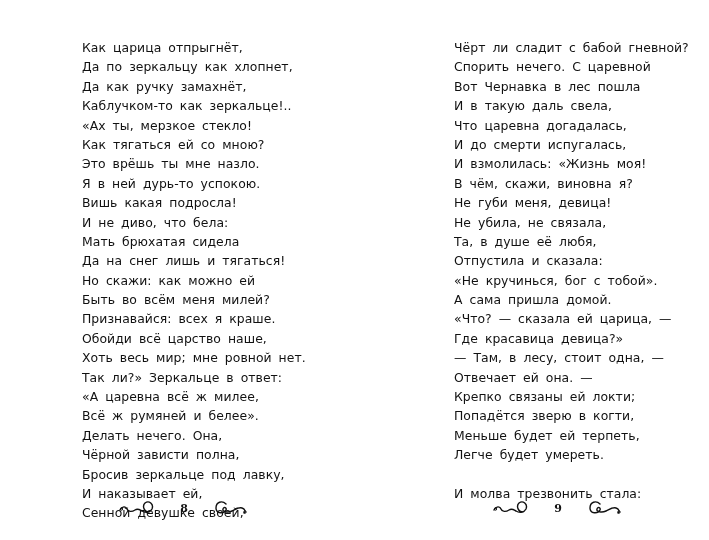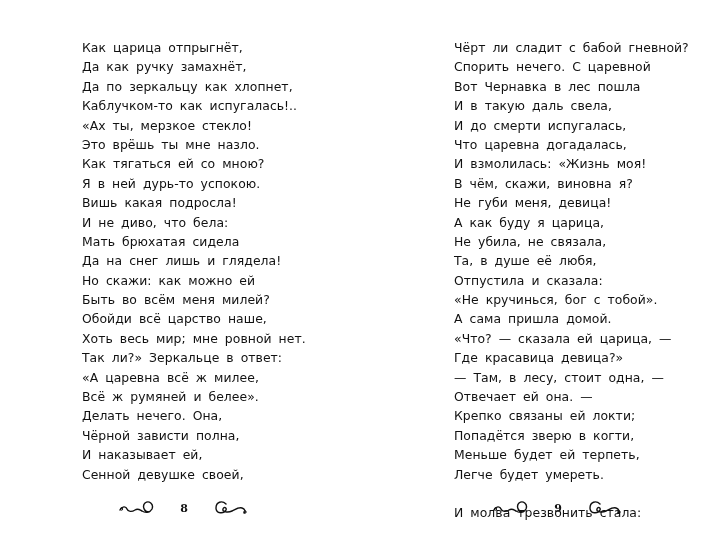--- a/index.html
+++ b/index.html
@@ -67,40 +67,42 @@
     }
   </style>
 </head>
 <body>
 
 <div class="spread">
 
   <div class="page page-left">
     <ul class="verse" id="left-verse">
         <li>Как царица отпрыгнёт,</li>
+        <li>Да по зеркальцу как хлопнет,</li>
         <li>Да как ручку замахнёт,</li>
-        <li>Да по зеркальцу как хлопнет,</li>
-        <li>Каблучком-то как испугалась!..</li>
+        <li>Каблучком-то как зеркальце!..</li>
         <li>«Ах ты, мерзкое стекло!</li>
+        <li>Как тягаться ей со мною?</li>
         <li>Это врёшь ты мне назло.</li>
-        <li>Как тягаться ей со мною?</li>
         <li>Я в ней дурь-то успокою.</li>
         <li>Вишь какая подросла!</li>
         <li>И не диво, что бела:</li>
         <li>Мать брюхатая сидела</li>
-        <li>Да на снег лишь и глядела!</li>
+        <li>Да на снег лишь и тягаться!</li>
         <li>Но скажи: как можно ей</li>
         <li>Быть во всём меня милей?</li>
+        <li>Признавайся: всех я краше.</li>
         <li>Обойди всё царство наше,</li>
         <li>Хоть весь мир; мне ровной нет.</li>
         <li>Так ли?» Зеркальце в ответ:</li>
         <li>«А царевна всё ж милее,</li>
         <li>Всё ж румяней и белее».</li>
         <li>Делать нечего. Она,</li>
         <li>Чёрной зависти полна,</li>
+        <li>Бросив зеркальце под лавку,</li>
         <li>И наказывает ей,</li>
         <li>Сенной девушке своей,</li>
       </ul>
     <div class="folio">
       <svg class="orn" viewBox="0 0 38 20">
         <path d="M2 12 C4 8, 8 8, 9 11 C10 14, 14 14, 17 12 C20 10, 22 12, 24 13 C27 15, 32 15, 34 11 C36 6, 31 2, 27 5 C24 8, 26 14, 31 14" fill="none" stroke="#111" stroke-width="1.4" stroke-linecap="round"></path>
         <circle cx="3.5" cy="11" r="1.2" fill="none" stroke="#111" stroke-width="1"></circle>
       </svg>
       <span class="num">8</span>
       <svg class="orn" viewBox="0 0 38 20">
@@ -109,26 +111,25 @@
       </svg>
     </div>
   </div>
 
   <div class="page page-right">
     <ul class="verse" id="right-verse">
         <li>Чёрт ли сладит с бабой гневной?</li>
         <li>Спорить нечего. С царевной</li>
         <li>Вот Чернавка в лес пошла</li>
         <li>И в такую даль свела,</li>
+        <li>Что царевна догадалась,</li>
         <li>И до смерти испугалась,</li>
-        <li>Что царевна догадалась,</li>
         <li>И взмолилась: «Жизнь моя!</li>
         <li>В чём, скажи, виновна я?</li>
         <li>Не губи меня, девица!</li>
-        <li>А как буду я царица,</li>
         <li>Не убила, не связала,</li>
         <li>Та, в душе её любя,</li>
         <li>Отпустила и сказала:</li>
         <li>«Не кручинься, бог с тобой».</li>
         <li>А сама пришла домой.</li>
         <li>«Что? — сказала ей царица, —</li>
         <li>Где красавица девица?»</li>
         <li>— Там, в лесу, стоит одна, —</li>
         <li>Отвечает ей она. —</li>
         <li>Крепко связаны ей локти;</li>

